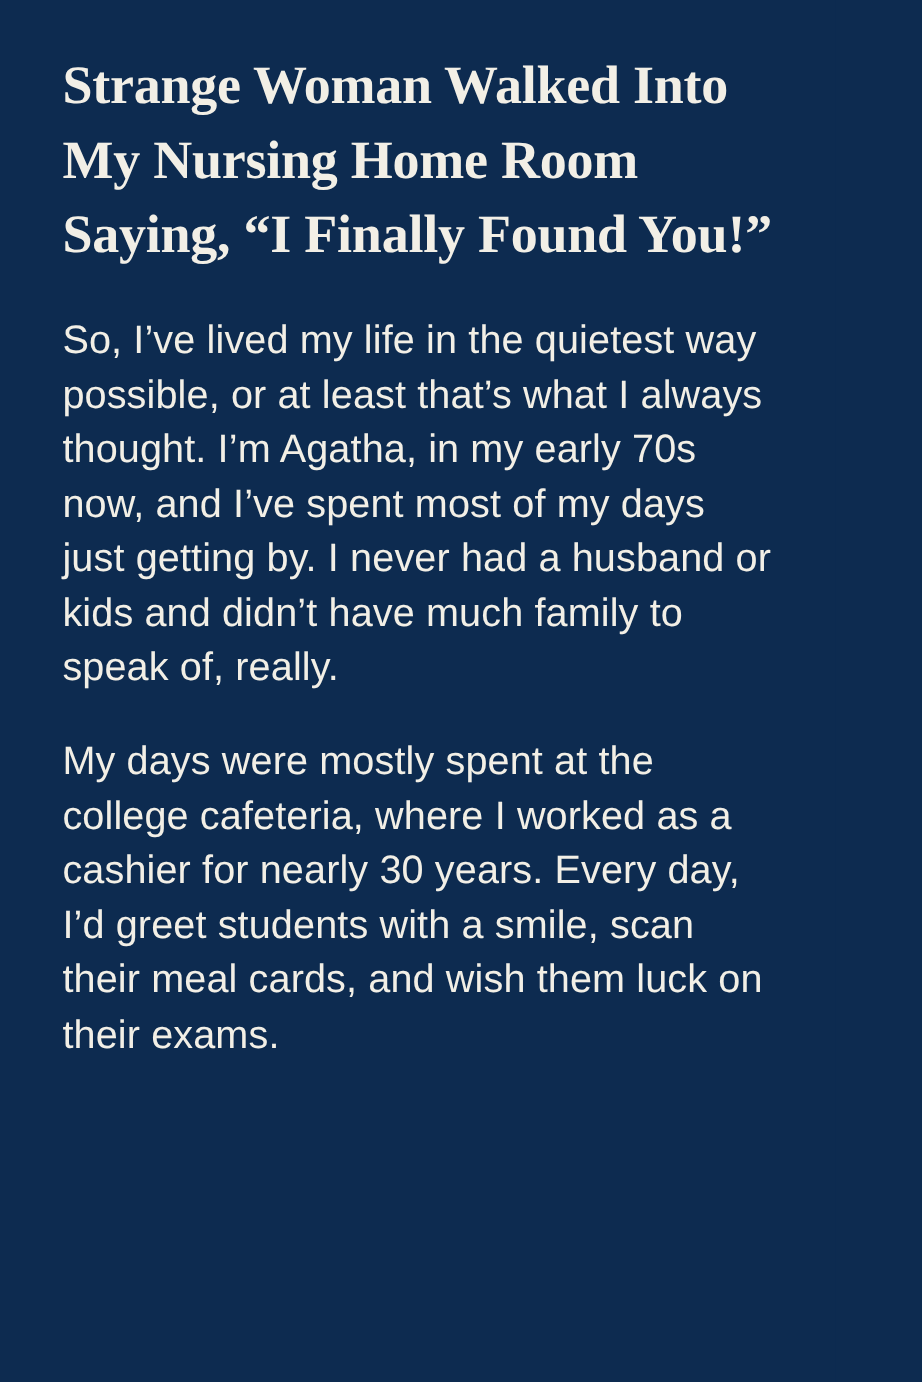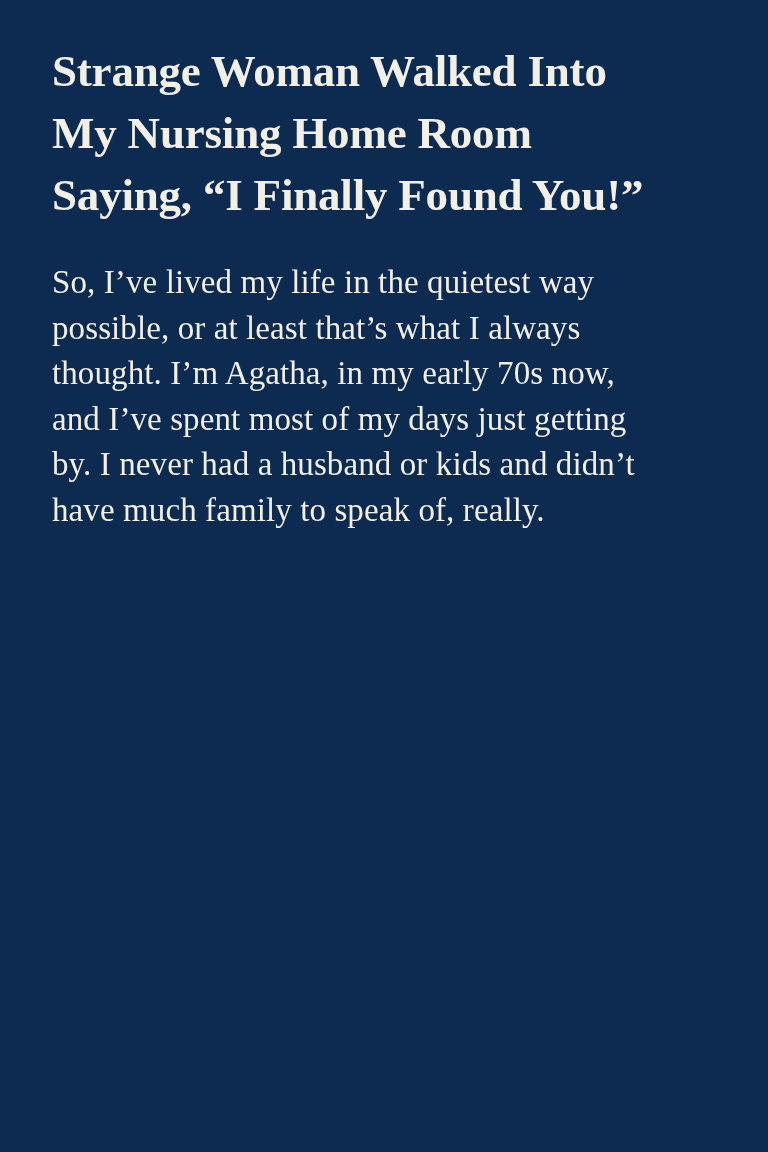--- a/index.html
+++ b/index.html
@@ -29,31 +29,32 @@
     line-height: 1.38;
     letter-spacing: -0.2px;
     margin: 0 0 34px 0;
     max-width: 670px;
   }
   .article-body {
     max-width: 668px;
   }
   .article-body p {
     color: #f2efe6;
-    font-family: Liberation Serif, serif;
+    font-family: Liberation Sans, sans-serif;
     font-size: 33px;
     line-height: 1.38;
     margin: 0 0 32px 0;
     letter-spacing: 0.1px;
   }
   .article-body p:last-child {
     margin-bottom: 0;
   }
 </style>
 </head>
 <body>
 
 <div class="page">
   <h1 class="article-title">Strange Woman Walked Into My Nursing Home Room Saying, “I Finally Found You!”</h1>
   <div class="article-body">
     <p>So, I’ve lived my life in the quietest way possible, or at least that’s what I always thought. I’m Agatha, in my early 70s now, and I’ve spent most of my days just getting by. I never had a husband or kids and didn’t have much family to speak of, really.</p>
+    <p>My days were mostly spent at the college cafeteria, where I worked as a cashier for nearly 30 years. Every day, I’d greet students with a smile, scan their meal cards, and wish them luck on their exams.</p>
   </div>
 </div>
 
 </body></html>

